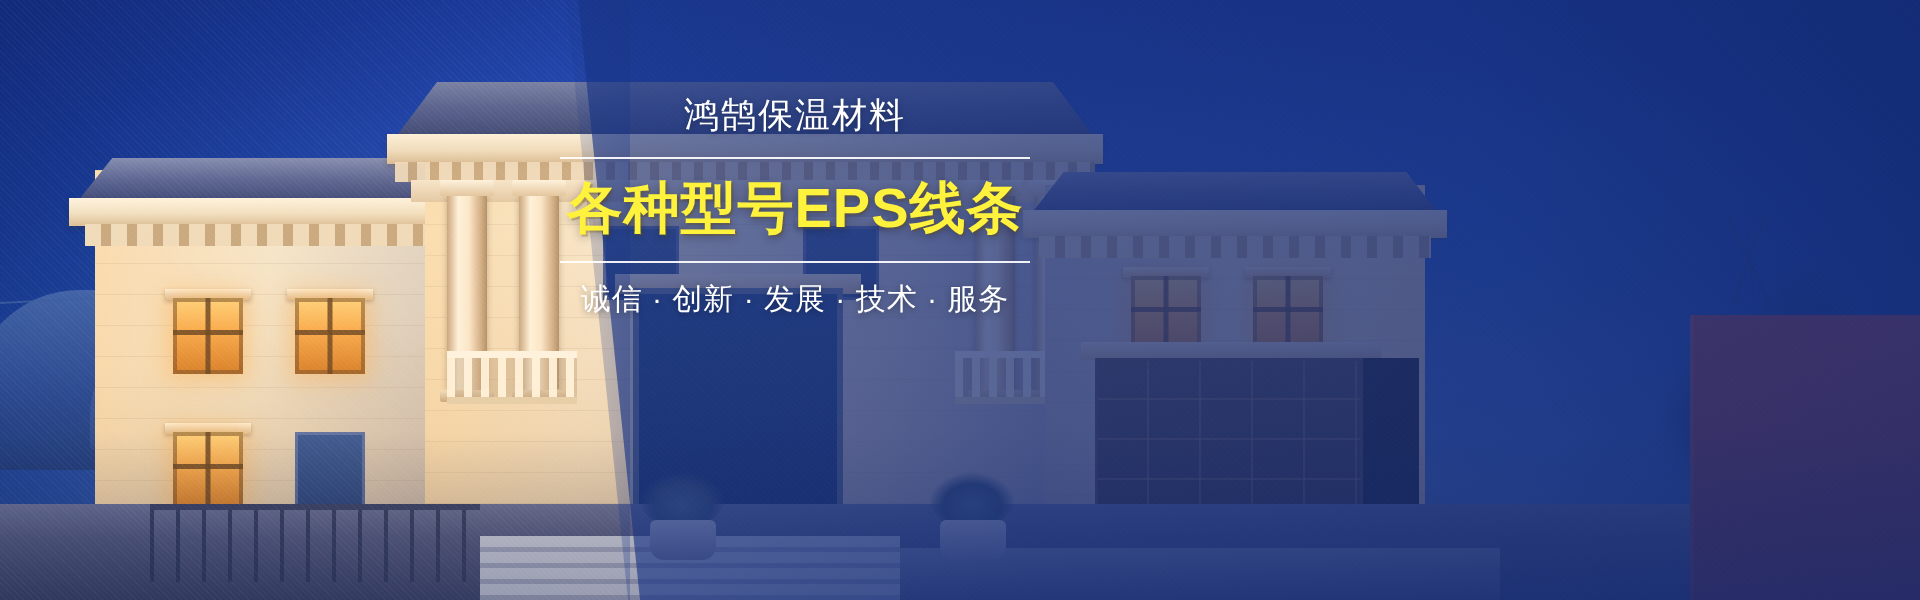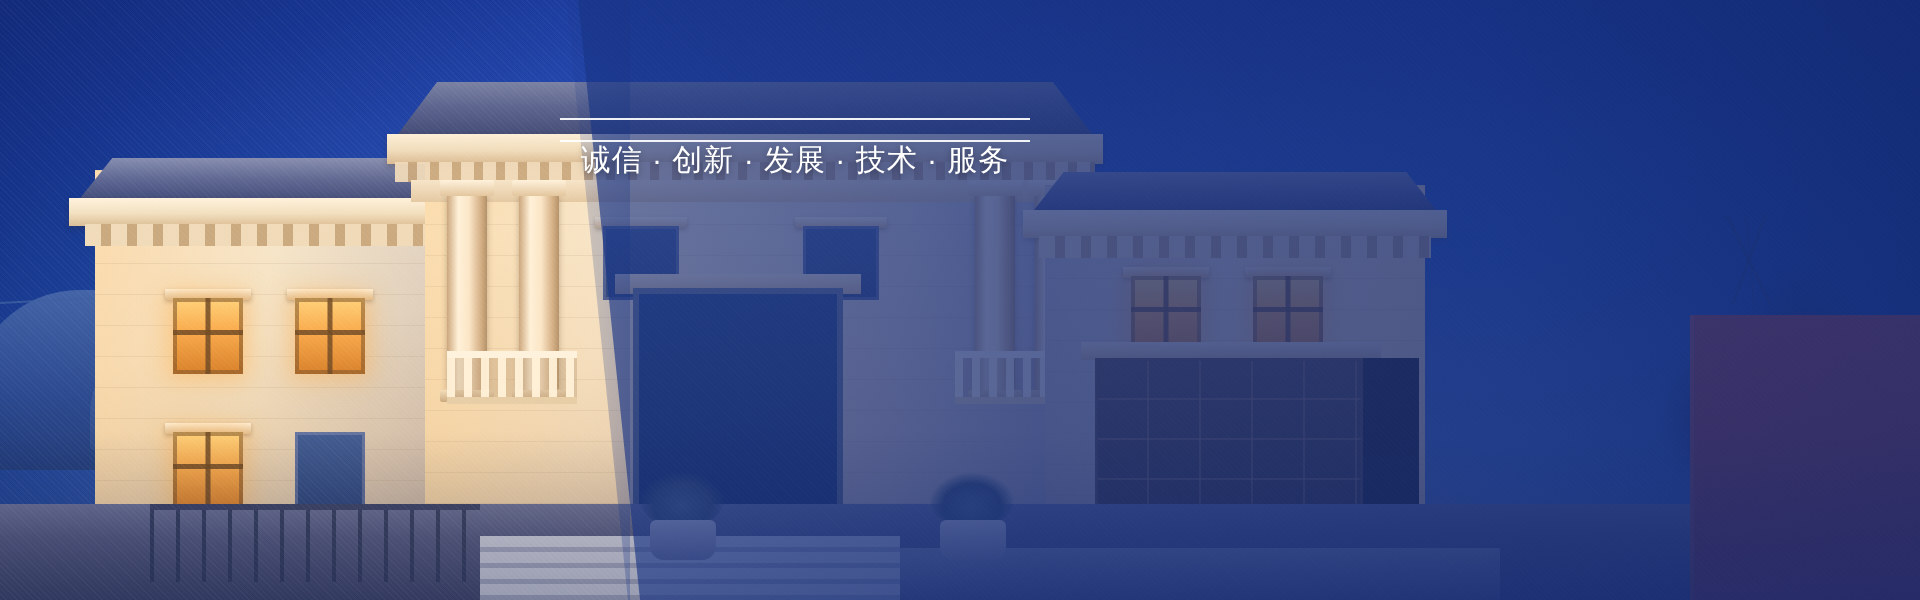--- a/index.html
+++ b/index.html
@@ -354,20 +354,21 @@
     font-weight: bold;
     letter-spacing: 1px;
     line-height: 1.18;
     white-space: nowrap;
     text-shadow:
       2px 2px 0 rgba(110,80,0,.28),
       0 3px 10px rgba(0,0,0,.30);
   }
 
   .tagline {
+    margin-top: 18px;
     color: #ffffff;
     font-size: 30px;
     letter-spacing: 1px;
     line-height: 1.2;
     white-space: nowrap;
     text-shadow: 0 2px 6px rgba(0,0,0,.35);
   }
 </style>
 </head>
 <body>
@@ -480,24 +481,26 @@
 
     <div class="photo-veil"></div>
     <div class="photo-texture"></div>
   </div>
 
   <div class="overlay-panel-soft"></div>
   <div class="overlay-panel"></div>
 
   <div class="content">
 
+    <div class="eyebrow">鸿鹄保温材料</div>
 
     <div class="rule"></div>
 
     <div class="headline">
+      <div class="headline-line">各种型号EPS线条</div>
     </div>
 
     <div class="rule rule-bottom"></div>
 
     <div class="tagline">诚信 · 创新 · 发展 · 技术 · 服务</div>
   </div>
 
 </div>
 
 </body></html>

